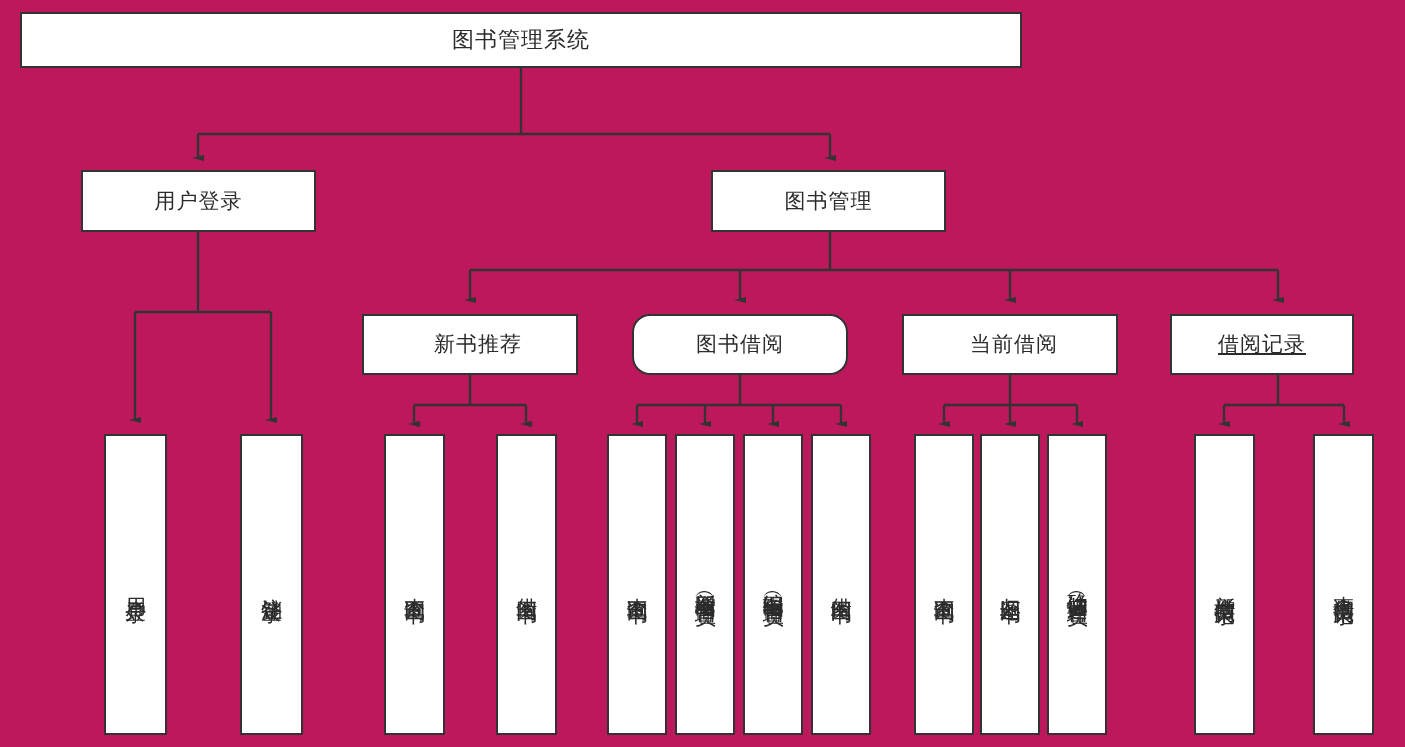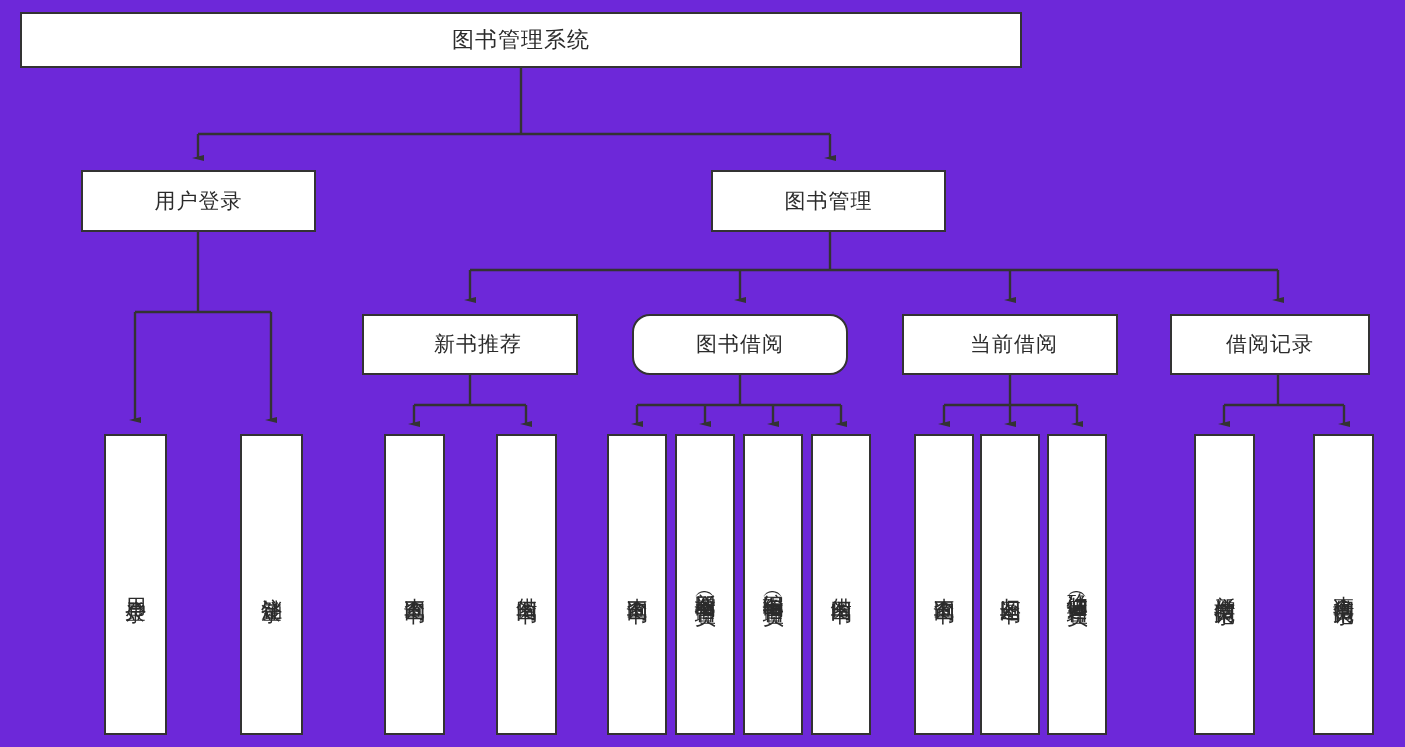--- a/index.html
+++ b/index.html
@@ -8,21 +8,21 @@
     padding: 0;
     background: #ffffff;
   }
   body {
     font-family: "DejaVu Sans", "Liberation Sans", sans-serif;
   }
   #canvas {
     position: relative;
     width: 1405px;
     height: 747px;
-    background: #6d28d9;
+    background: #be185d;
     overflow: hidden;
   }
   svg.wires {
     position: absolute;
     left: 0;
     top: 0;
     width: 1405px;
     height: 747px;
     pointer-events: none;
   }
@@ -143,21 +143,21 @@
 
   <div class="node h" style="left:362px; top:314px; width:216px; height:61px;padding-left:16px;">
     <span class="label">新书推荐</span>
   </div>
   <div class="node h" style="left:632px; top:314px; width:216px; height:61px;border-radius:18px;">
     <span class="label">图书借阅</span>
   </div>
   <div class="node h" style="left:902px; top:314px; width:216px; height:61px;padding-left:8px;">
     <span class="label">当前借阅</span>
   </div>
-  <div class="node h" style="left:1170px; top:314px; width:200px; height:61px;">
+  <div class="node h" style="left:1170px; top:314px; width:184px; height:61px;text-decoration:underline;">
     <span class="label">借阅记录</span>
   </div>
 
   <div class="node v" style="left:104px; top:434px; width:63px; height:301px;">
     <span class="label">用户登录</span>
   </div>
   <div class="node v" style="left:240px; top:434px; width:63px; height:301px;">
     <span class="label">注销登录</span>
   </div>
 

